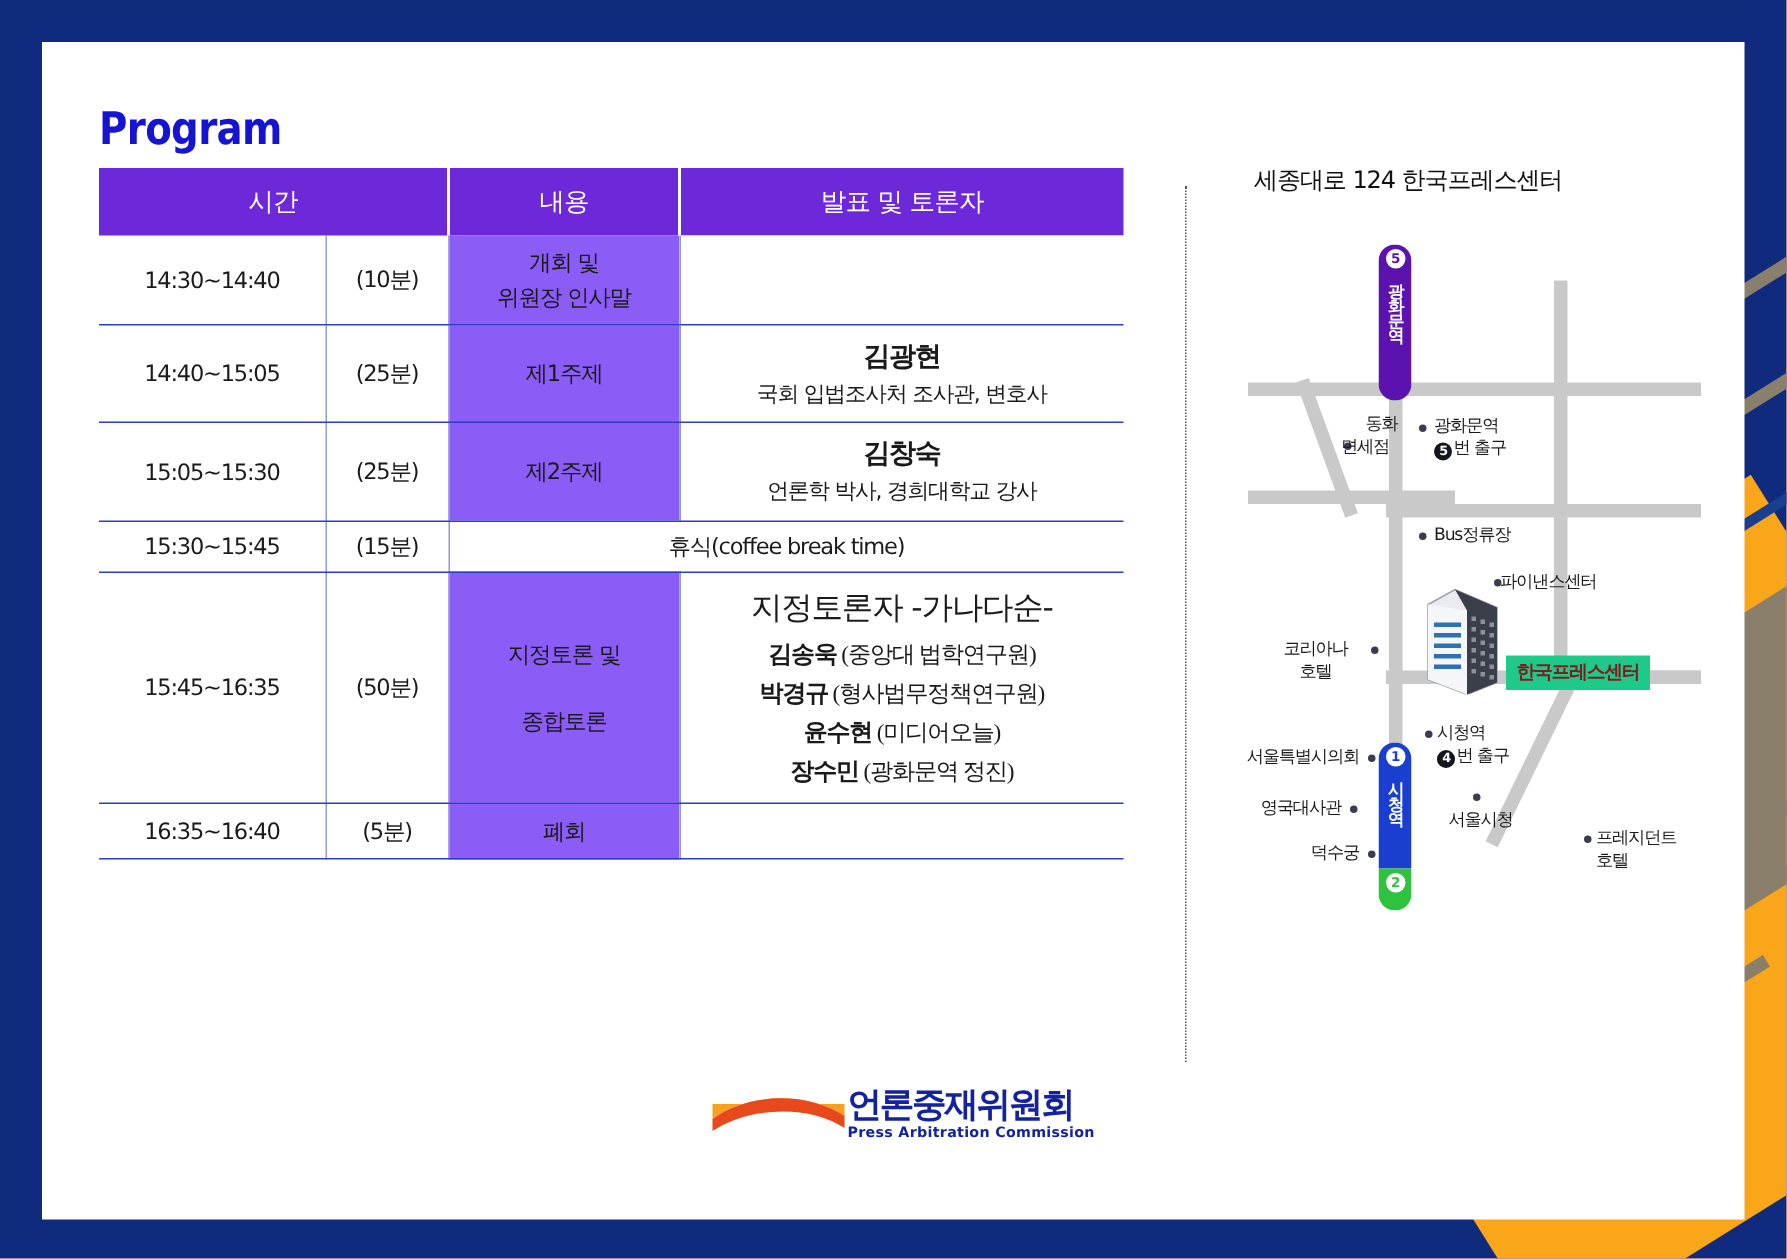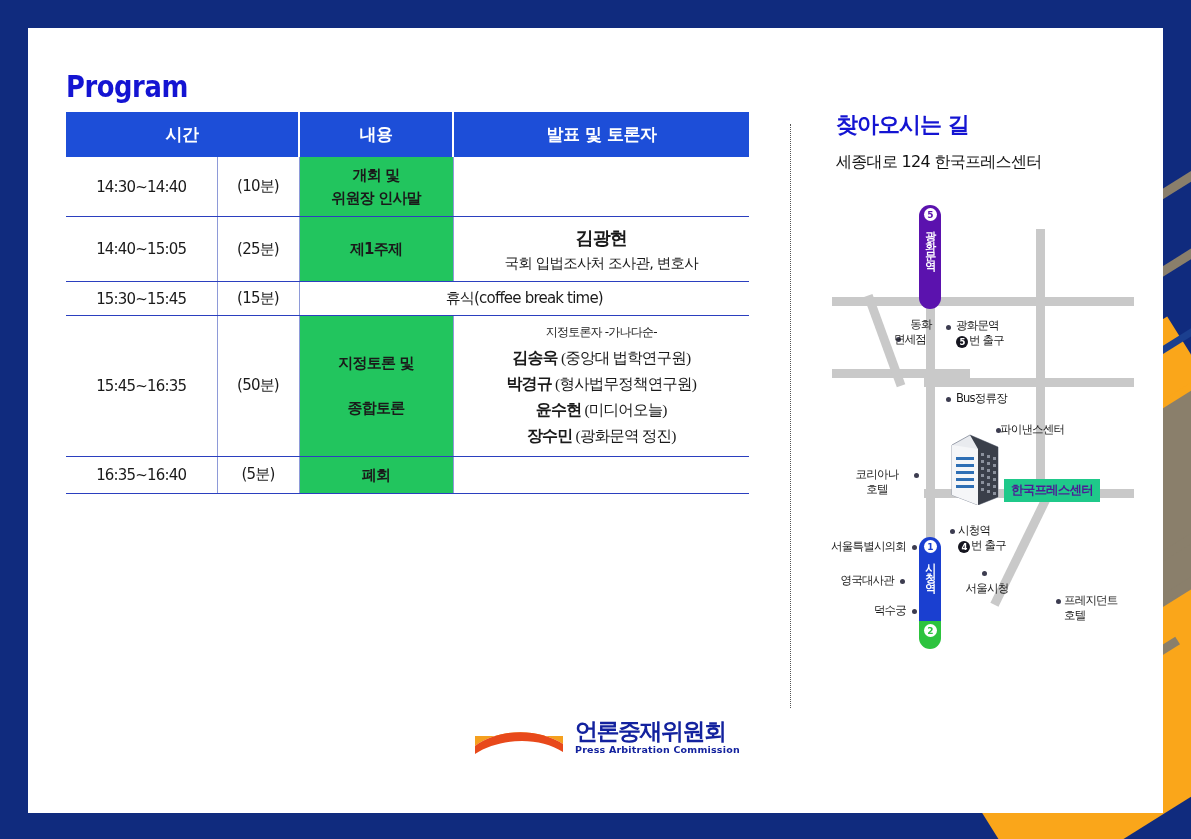--- a/index.html
+++ b/index.html
@@ -105,24 +105,24 @@
     border-collapse: collapse;
     width: 683px;
     table-layout: fixed;
   }
   table.program col.c-time { width: 151px; }
   table.program col.c-dur  { width: 82px;  }
   table.program col.c-topic{ width: 154px; }
   table.program col.c-spk  { width: 296px; }
 
   table.program th {
-    background: #1d4ed8;
+    background: #6d28d9;
     color: #ffffff;
     font-size: 17px;
-    font-weight: bold;
+    font-weight: normal;
     letter-spacing: -0.5px;
     height: 43px;
     border-right: 2px solid #ffffff;
     vertical-align: middle;
   }
   table.program th:last-child { border-right: none; }
 
   table.program td {
     border-bottom: 1.5px solid #2b3fbf;
     border-right: 1px solid #8e9ad8;
@@ -132,34 +132,34 @@
     vertical-align: middle;
     letter-spacing: -0.8px;
     padding: 7px 4px;
   }
   table.program td.last-in-row { border-right: none; }
   table.program tr.row-first td { border-top: none; }
 
   td.time  { font-size: 16px; letter-spacing: -1px; white-space: nowrap; }
   td.dur   { font-size: 15px; letter-spacing: -1px; white-space: nowrap; }
   td.topic {
-    background: #22c55e;
-    font-weight: bold;
+    background: #8b5cf6;
+    font-weight: normal;
     font-size: 16px;
     line-height: 1.5;
     letter-spacing: -0.8px;
   }
   td.speaker { line-height: 1.55; }
   td.speaker .sp-name { font-weight: bold; font-size: 18px; display: block; }
   td.speaker .sp-aff  { font-size: 14.5px; display: block; }
   td.full {
     font-size: 16.5px;
     letter-spacing: -0.6px;
   }
-  td.speaker .disc-head { display: block; font-size: 12px; margin-bottom: 3px; }
+  td.speaker .disc-head { display: block; font-size: 21px; margin-bottom: 3px; }
   td.speaker .disc-line { display: block; font-size: 15.5px; line-height: 1.62; font-family: Liberation Serif, serif; }
   td.speaker .disc-line b { font-weight: bold; font-size: 16px; }
   td.blank { background: #ffffff; }
 
   
   .divider {
     position: absolute;
     left: 762px;
     top: 96px;
     width: 0;
@@ -263,39 +263,39 @@
     color: #ffffff;
     font-size: 8.5px;
     font-weight: bold;
     vertical-align: -1px;
     margin-right: 1px;
   }
 
   .press-center-tag {
     position: absolute;
     background: #1fc98a;
-    color: #4c1d95;
+    color: #7f1d1d;
     font-size: 12.5px;
     font-weight: bold;
     letter-spacing: -0.8px;
     padding: 3px 7px;
     white-space: nowrap;
   }
 
   
   .building { position: absolute; }
 
   
   .footer-logo {
     position: absolute;
     left: 445px;
     top: 692px;
     display: flex;
-    align-items: flex-start;
-    gap: 10px;
+    align-items: flex-end;
+    gap: 0;
   }
   .logo-mark { width: 92px; height: 40px; }
   .logo-text { line-height: 1; }
   .logo-ko {
     font-size: 23px;
     font-weight: bold;
     color: #13229e;
     letter-spacing: -1.5px;
     display: block;
   }
@@ -360,20 +360,29 @@
         <tr>
           <td class="time">14:40~15:05</td>
           <td class="dur">(25분)</td>
           <td class="topic">제1주제</td>
           <td class="speaker last-in-row">
             <span class="sp-name">김광현</span>
             <span class="sp-aff">국회 입법조사처 조사관, 변호사</span>
           </td>
         </tr>
 
+        <tr>
+          <td class="time">15:05~15:30</td>
+          <td class="dur">(25분)</td>
+          <td class="topic">제2주제</td>
+          <td class="speaker last-in-row">
+            <span class="sp-name">김창숙</span>
+            <span class="sp-aff">언론학 박사, 경희대학교 강사</span>
+          </td>
+        </tr>
 
         <tr>
           <td class="time">15:30~15:45</td>
           <td class="dur">(15분)</td>
           <td class="full last-in-row" colspan="2">휴식(coffee break time)</td>
         </tr>
 
         <tr>
           <td class="time">15:45~16:35</td>
           <td class="dur">(50분)</td>
@@ -396,21 +405,20 @@
           <td class="topic">폐회</td>
           <td class="speaker last-in-row blank"></td>
         </tr>
       </tbody>
     </table>
   </div>
 
   <div class="divider"></div>
 
   <div class="right-col">
-    <div class="map-title">찾아오시는 길</div>
     <div class="map-addr">세종대로 124 한국프레스센터</div>
 
     <div class="map">
 
       <div class="road" style="left:4px;  top:112px; width:302px; height:9px;"></div>
       <div class="road" style="left:4px;  top:184px; width:138px; height:9px;"></div>
       <div class="road" style="left:96px; top:193px; width:210px; height:9px;"></div>
       <div class="road" style="left:96px; top:304px; width:210px; height:9px;"></div>
 
       <div class="road" style="left:98px;  top:84px;  width:9px; height:346px;"></div>

